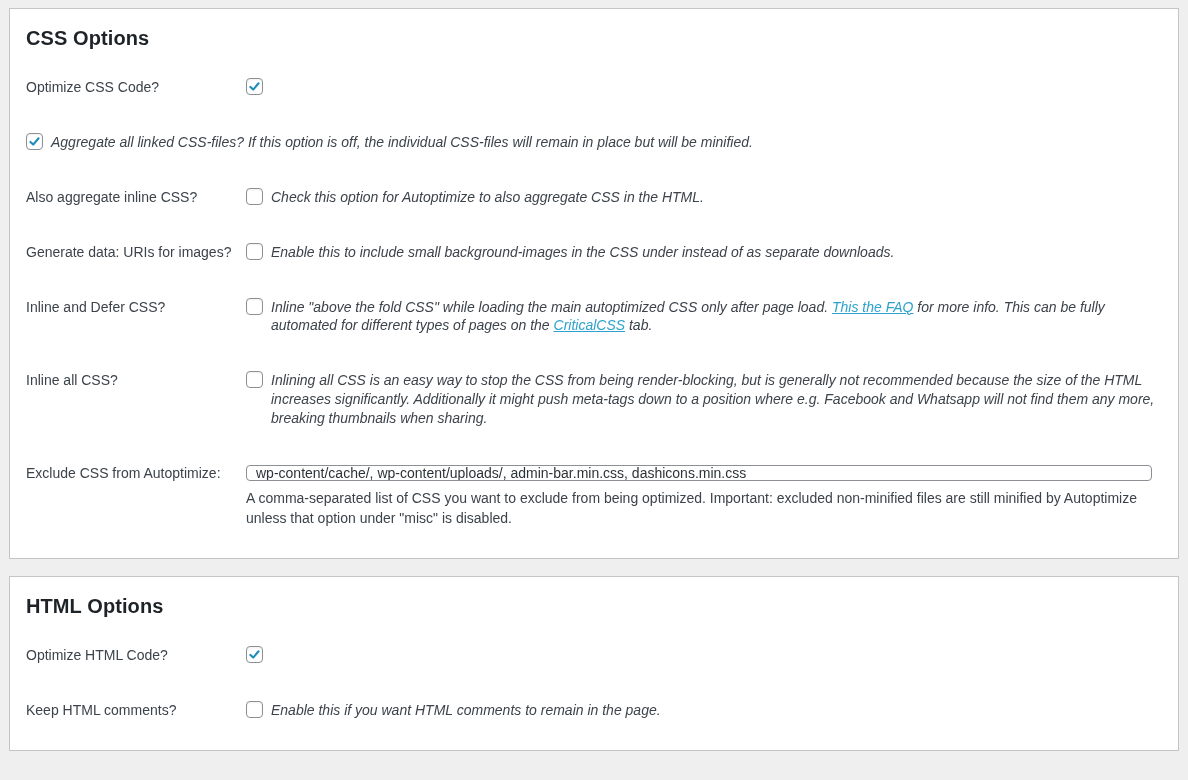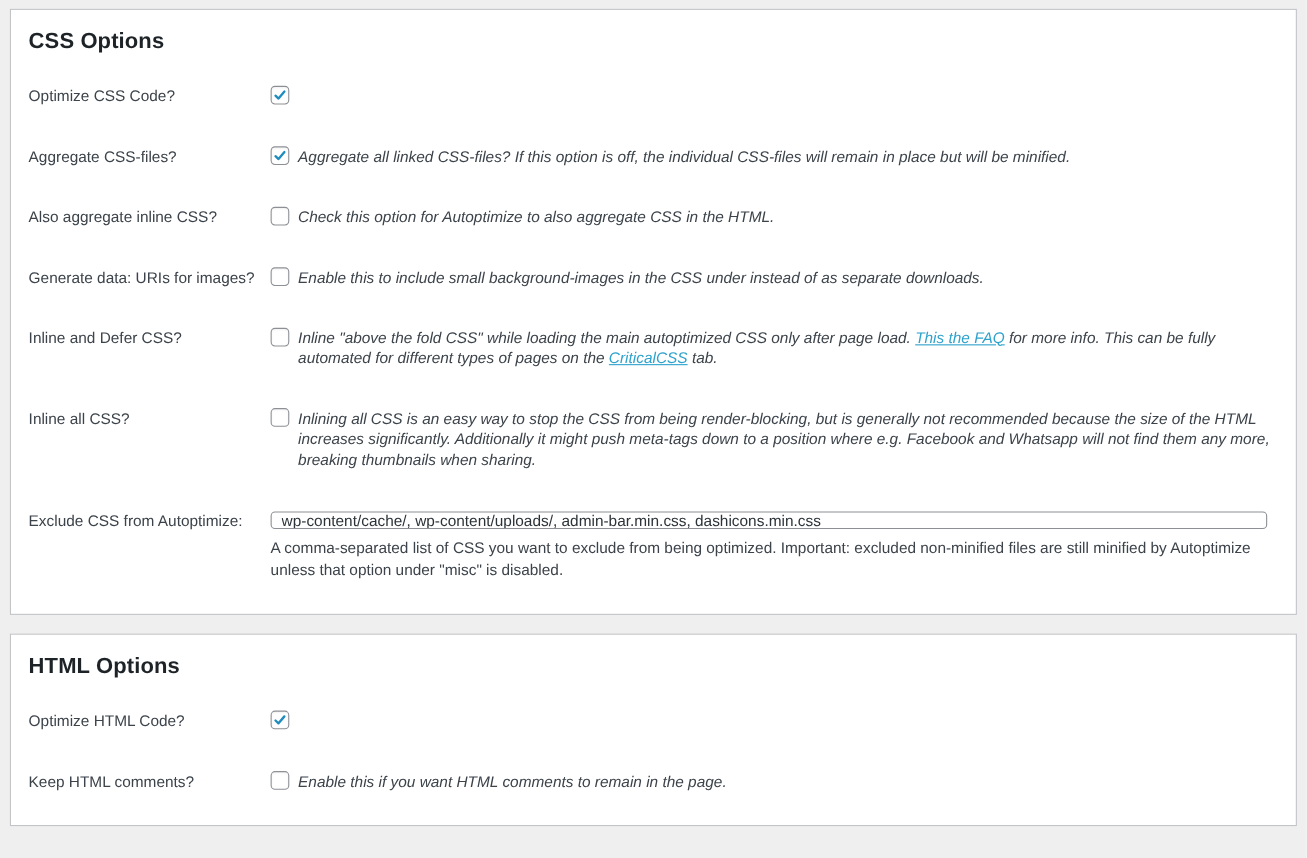--- a/index.html
+++ b/index.html
@@ -104,21 +104,20 @@
           <label class="cb-label">
             <span class="checkbox checked">
               <svg viewBox="0 0 16 16">
                 <path d="M3 8.6 L6.4 11.8 L13 4"></path>
               </svg>
             </span>
           </label>
         </div>
       </div>
       <div class="row">
-        <div class="th">Aggregate CSS-files?</div>
         <div class="td">
           <label class="cb-label">
             <span class="checkbox checked">
               <svg viewBox="0 0 16 16">
                 <path d="M3 8.6 L6.4 11.8 L13 4"></path>
               </svg>
             </span>
             <span class="cb-text"><span>Aggregate all linked CSS-files? If this option is off, the individual CSS-files will remain in place but will be minified.</span></span>
           </label>
         </div>

